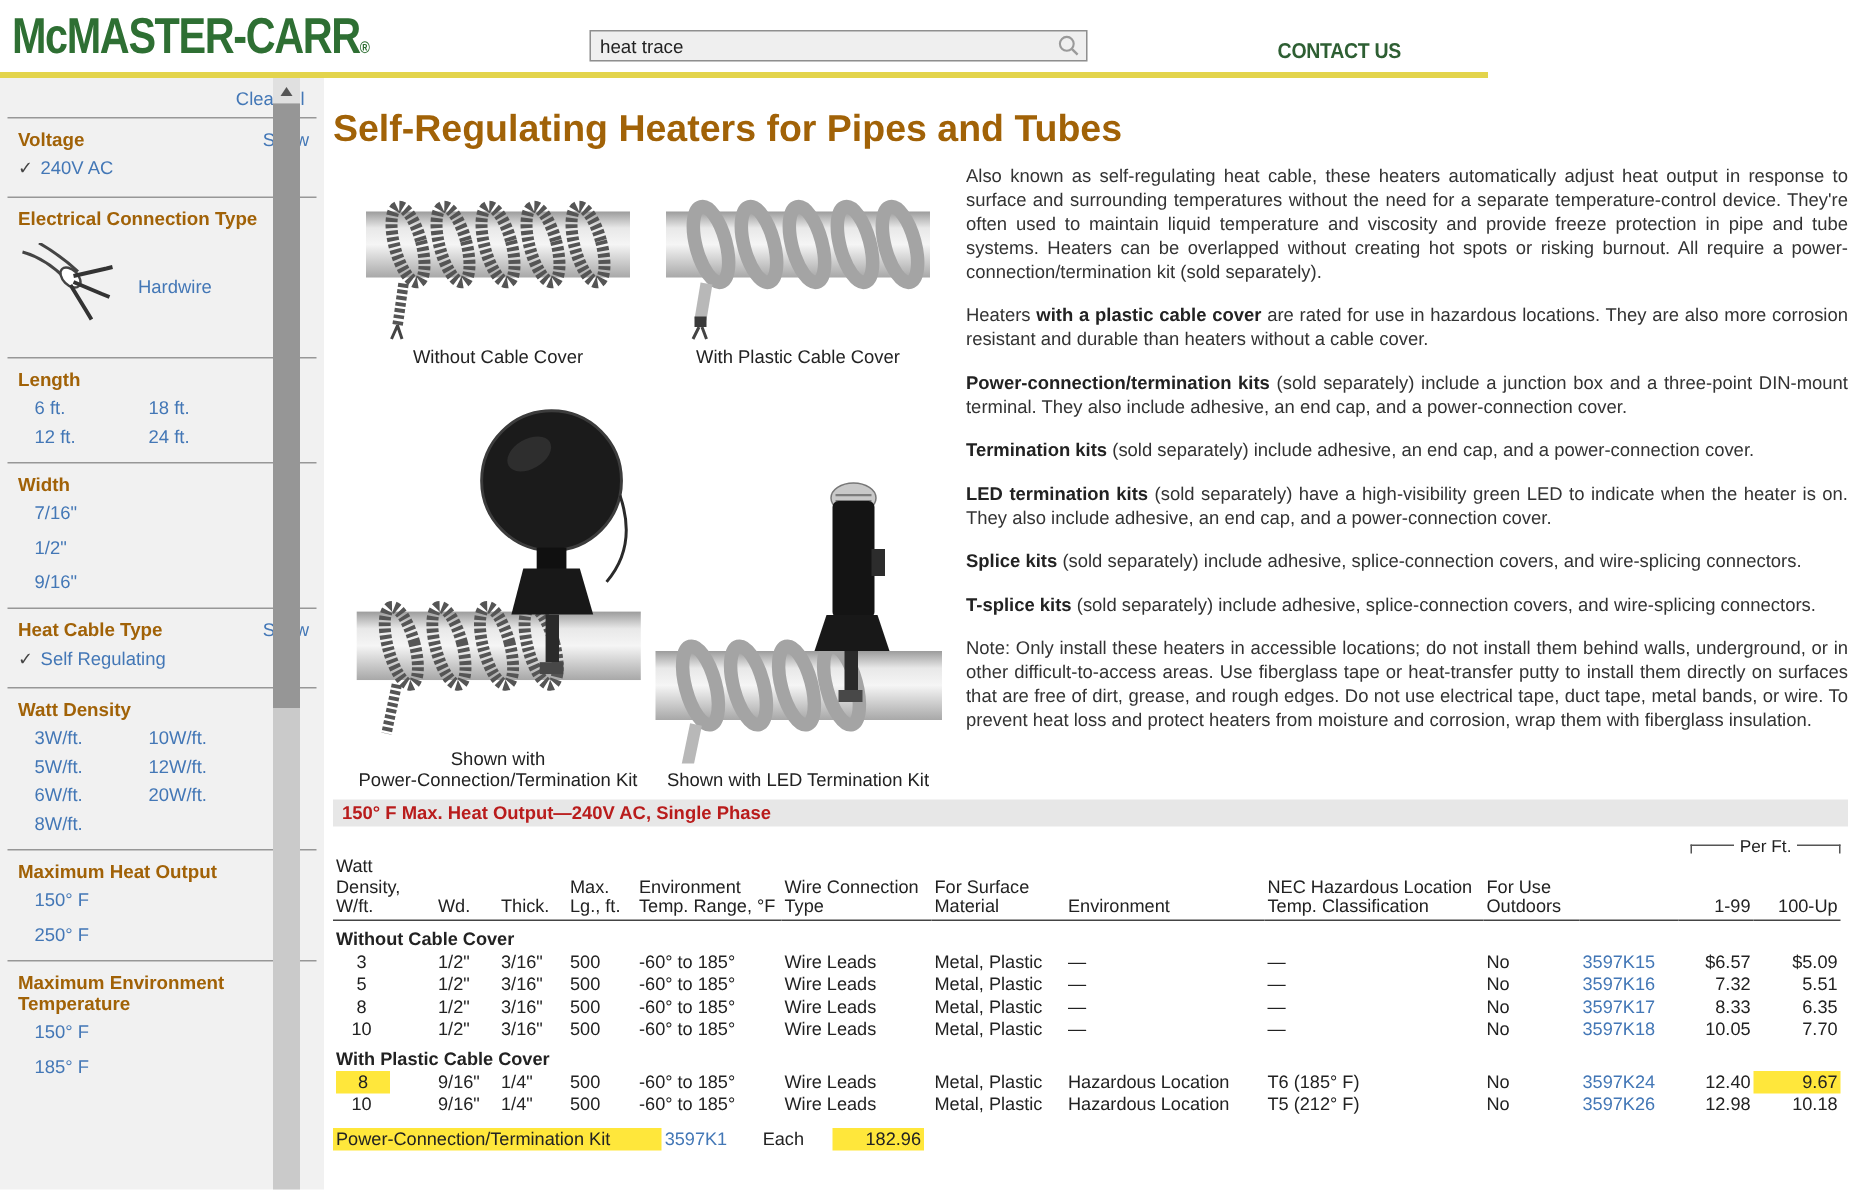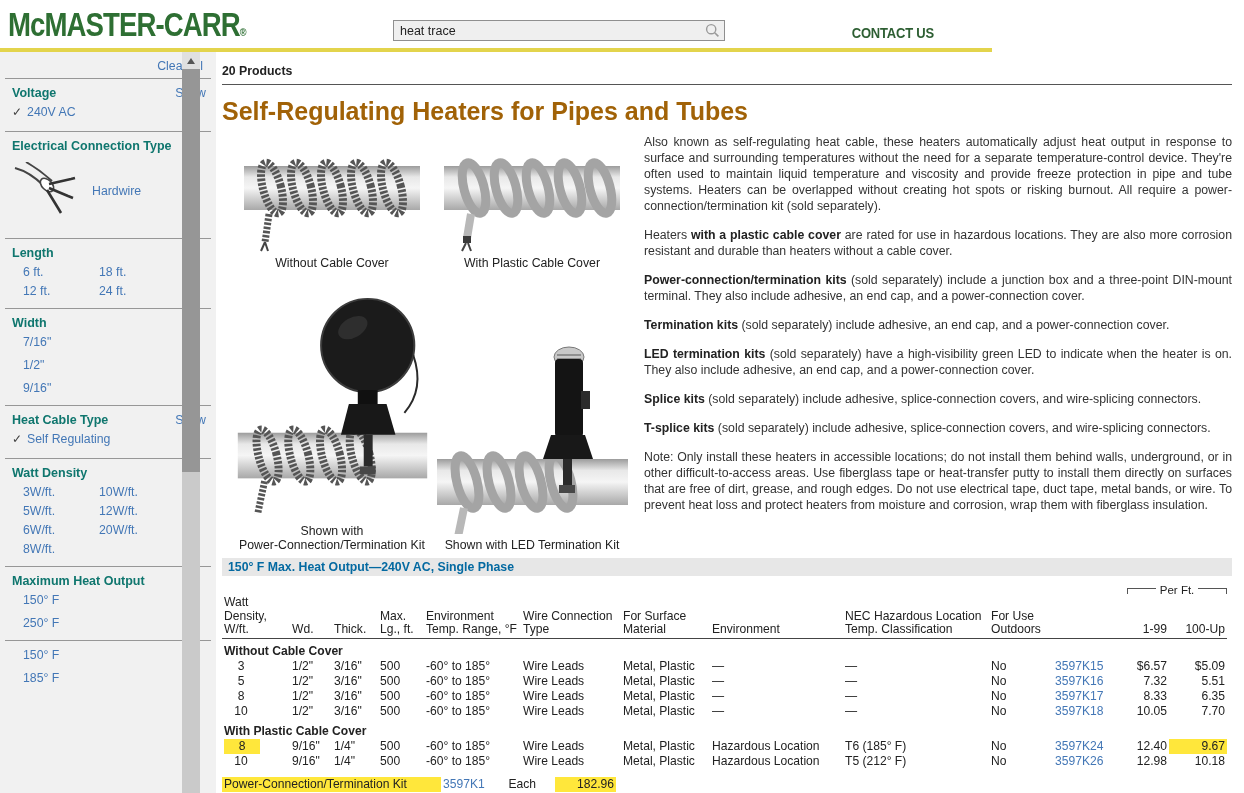--- a/index.html
+++ b/index.html
@@ -22,21 +22,21 @@
   #contact{position:absolute;right:58px;top:26px;font-weight:bold;font-size:13px;color:#2e5f33;
     letter-spacing:-.2px;transform:scaleY(1.1)}
 
   
   #sidebar{position:absolute;left:0;top:52px;width:216px;height:741px;background:#f1f1f1;overflow:hidden}
   #clearall{display:block;text-align:right;font-size:12.3px;padding:7px 8px 5px 0;margin:0 5px;
     border-bottom:1px solid #979797}
   .sb-sec{margin:0 5px;padding:7px 5px 10px 7px;border-bottom:1px solid #979797;font-size:12.3px}
   .sb-sec:last-child{border-bottom:none}
   .sb-head{display:flex;justify-content:space-between;align-items:baseline;margin-bottom:5px}
-  .sb-title{font-weight:bold;font-size:12.5px;color:#0f766e;line-height:14px}
+  .sb-title{font-weight:bold;font-size:12.5px;color:#a16207;line-height:14px}
   .sb-check{margin:2px 0 2px 0}
   .sb-check .tick{color:#444;margin-right:5px;font-size:12px}
   .sb-links{padding-left:11px;display:grid;grid-template-columns:1fr;row-gap:5px}
   .sb-links.two{grid-template-columns:76px auto}
   .sb-links.spaced{row-gap:9px}
   .sb-icon-row{display:flex;align-items:center;gap:14px;padding:4px 0 8px 2px}
 
   
   #sb-scroll{position:absolute;left:182px;top:52px;width:18px;height:741px;background:#cacaca}
   #sb-btn{position:absolute;left:0;top:0;width:18px;height:17px;background:#e0e0e0;
@@ -57,21 +57,21 @@
   .figrow1 .fig{height:138px}
   .figrow2{margin-top:14px}
   .figrow2 .fig{height:268px}
   .figcap{font-size:12.3px;text-align:center;margin-top:4px;white-space:pre-line;line-height:14px}
 
   #desc{flex:1;font-size:12.3px;line-height:16px;text-align:justify;color:#333;padding-top:2px}
   #desc p{margin-bottom:13px}
   #desc b{color:#222}
 
   
-  #tbar{background:#e7e7e7;font-weight:bold;font-size:12.3px;padding:2px 6px;margin:6px 0 12px 0;color:#0369a1}
+  #tbar{background:#e7e7e7;font-weight:bold;font-size:12.3px;padding:2px 6px;margin:6px 0 12px 0;color:#b91c1c}
   #ptable{border-collapse:collapse;table-layout:fixed;width:1005px;font-size:12.1px}
   #ptable th{vertical-align:bottom;font-weight:normal;text-align:left;padding:0 2px 1px 2px;line-height:13.5px}
   #ptable tr.hdr th{border-bottom:1px solid #444}
   #ptable td{padding:0 2px;line-height:15px;vertical-align:top}
   #ptable .c-price{text-align:right}
   #ptable td.c-watt{text-align:center;padding-right:32px}
   #ptable tr.grp td{font-weight:bold;padding-top:5px}
   .hlw{background:#ffe73b;display:inline-block;min-width:36px;text-align:center}
   .perft{display:flex;align-items:flex-start;width:100%;padding-left:8px}
   .perft .pl{flex:1;height:6px;border-top:1px solid #555;border-left:1px solid #555}
@@ -168,36 +168,38 @@
       <div class="sb-sec">
         <div class="sb-head">
           <span class="sb-title">Maximum Heat Output</span>
         </div>
         <div class="sb-links spaced">
           <a class="blue">150° F</a>
           <a class="blue">250° F</a>
         </div>
       </div>
       <div class="sb-sec">
+        <div class="sb-head">
+          <span class="sb-title">Maximum Environment Temperature</span>
+        </div>
         <div class="sb-links spaced">
           <a class="blue">150° F</a>
           <a class="blue">185° F</a>
         </div>
       </div>
     </div>
 </div>
 <div id="sb-scroll">
   <div id="sb-btn">
       <span class="tri"></span>
     </div>
   <div id="sb-thumb"></div>
 </div>
 
 <div id="main">
-  <div id="products">20 Products</div>
   <h1 id="ptitle">Self-Regulating Heaters for Pipes and Tubes</h1>
 
   <div id="cols">
     <div id="figs">
       <div class="figrow figrow1">
         <div class="fig">
           <svg width="180" height="116" viewBox="0 0 180 116">
             <defs>
                 <linearGradient id="pg1" x1="0" y1="0" x2="0" y2="1">
               <stop offset="0" stop-color="#9c9c9c"></stop>

